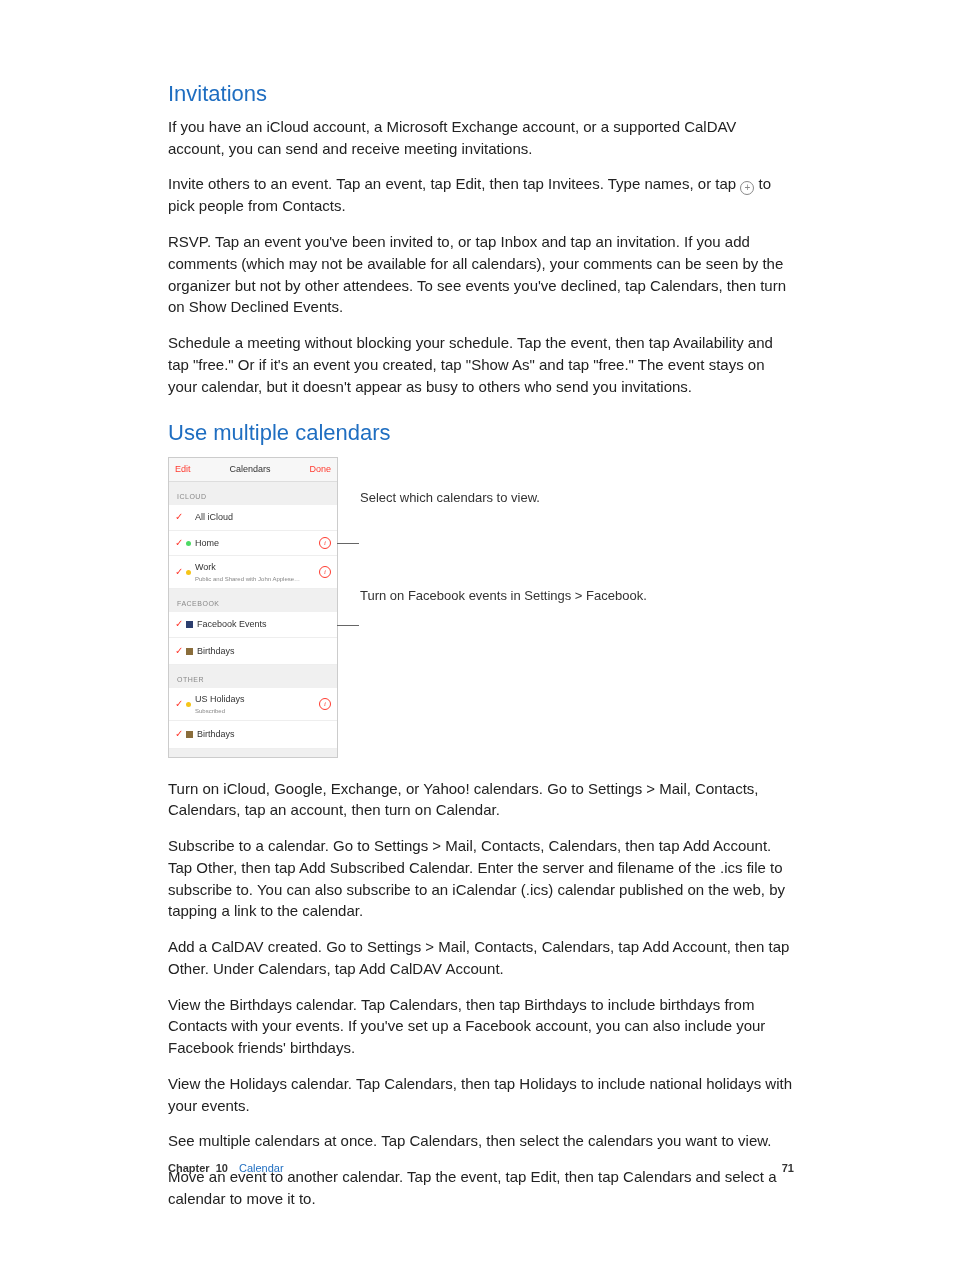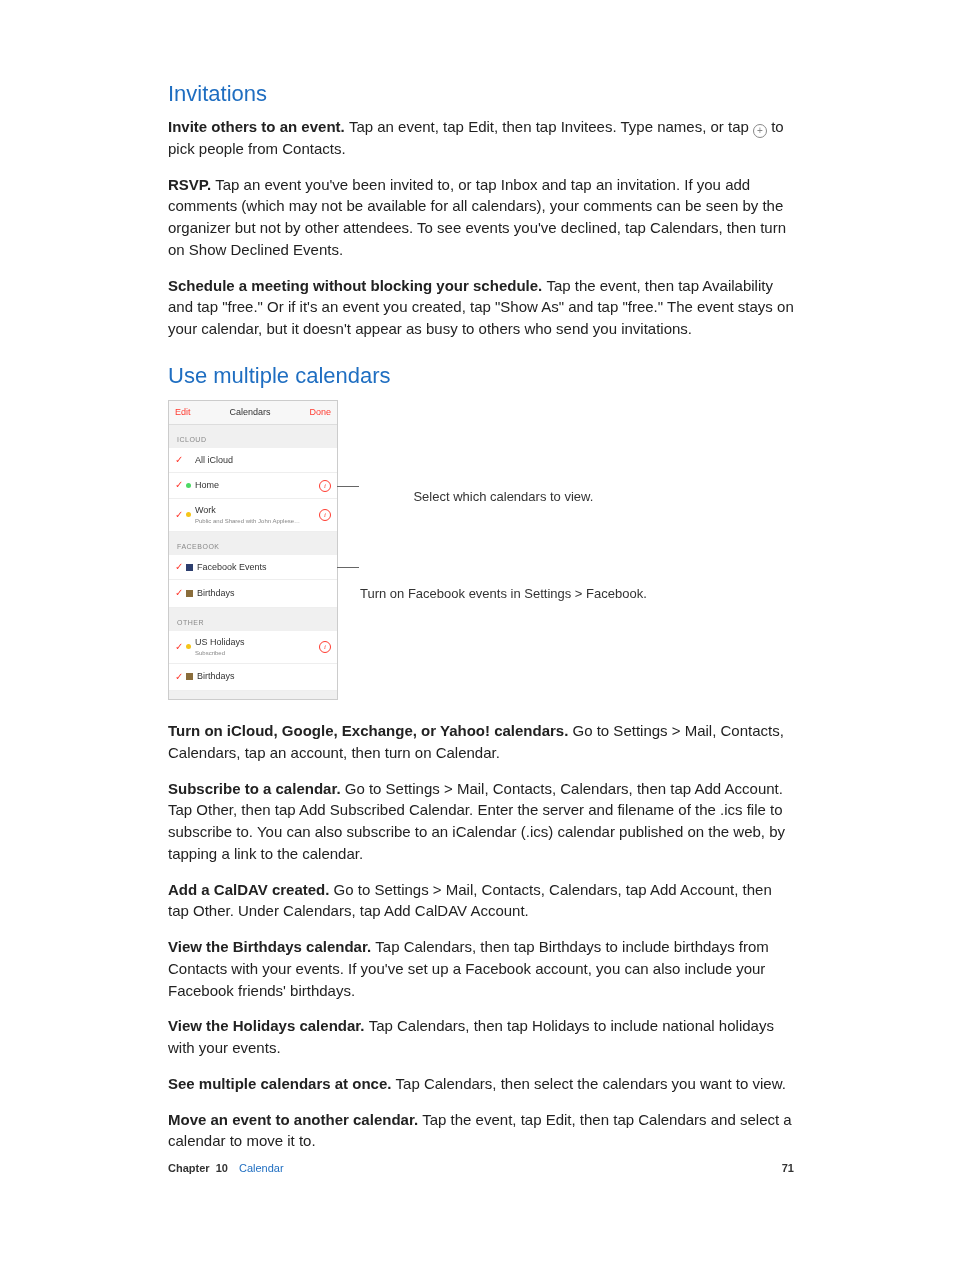--- a/index.html
+++ b/index.html
@@ -21,21 +21,21 @@
     font-weight: 400;
     color: #1f6ec1;
     margin-bottom: 6px;
     margin-top: 20px;
   }
   h2.section.first { margin-top: 0; }
   p.body {
     margin-bottom: 14px;
     color: #222;
   }
-  .bold { font-weight: 700; text-align: right; }
+  .bold { font-weight: 400; text-align: right; }
   .plus-icon {
     display: inline-flex;
     align-items: center;
     justify-content: center;
     width: 14px;
     height: 14px;
     border: 1px solid #888;
     border-radius: 50%;
     font-size: 10px;
     color: #888;
@@ -137,21 +137,21 @@
     left: 100%;
     width: 22px;
     top: 50%;
   }
   .callouts {
     margin-left: 22px;
     font-size: 13px;
     color: #333;
     line-height: 1.35;
   }
-  .callout1 { margin-top: 88px; text-align: center; }
+  .callout1 { margin-top: 32px; }
   .callout2 { margin-top: 80px; }
 
   
   .footer {
     position: absolute;
     bottom: 88px;
     left: 168px;
     right: 160px;
     display: flex;
     justify-content: space-between;
@@ -164,20 +164,21 @@
   .footer .left .name { color: #1f6ec1; margin-left: 8px; }
   .footer .right { font-weight: 600; }
 </style>
 </head>
 <body>
 
 <div class="page">
 
   <h2 class="section first">Invitations</h2>
 
+  <p class="body">If you have an iCloud account, a Microsoft Exchange account, or a supported CalDAV account, you can send and receive meeting invitations.</p>
 
   <p class="body">
     <span class="bold">Invite others to an event. </span><span>Tap an event, tap Edit, then tap Invitees. Type names, or tap </span><span class="plus-icon">+</span><span> to pick people from Contacts.</span>
   </p>
 
   <p class="body">
     <span class="bold">RSVP. </span><span>Tap an event you've been invited to, or tap Inbox and tap an invitation. If you add comments (which may not be available for all calendars), your comments can be seen by the organizer but not by other attendees. To see events you've declined, tap Calendars, then turn on Show Declined Events.</span>
   </p>
 
   <p class="body">

